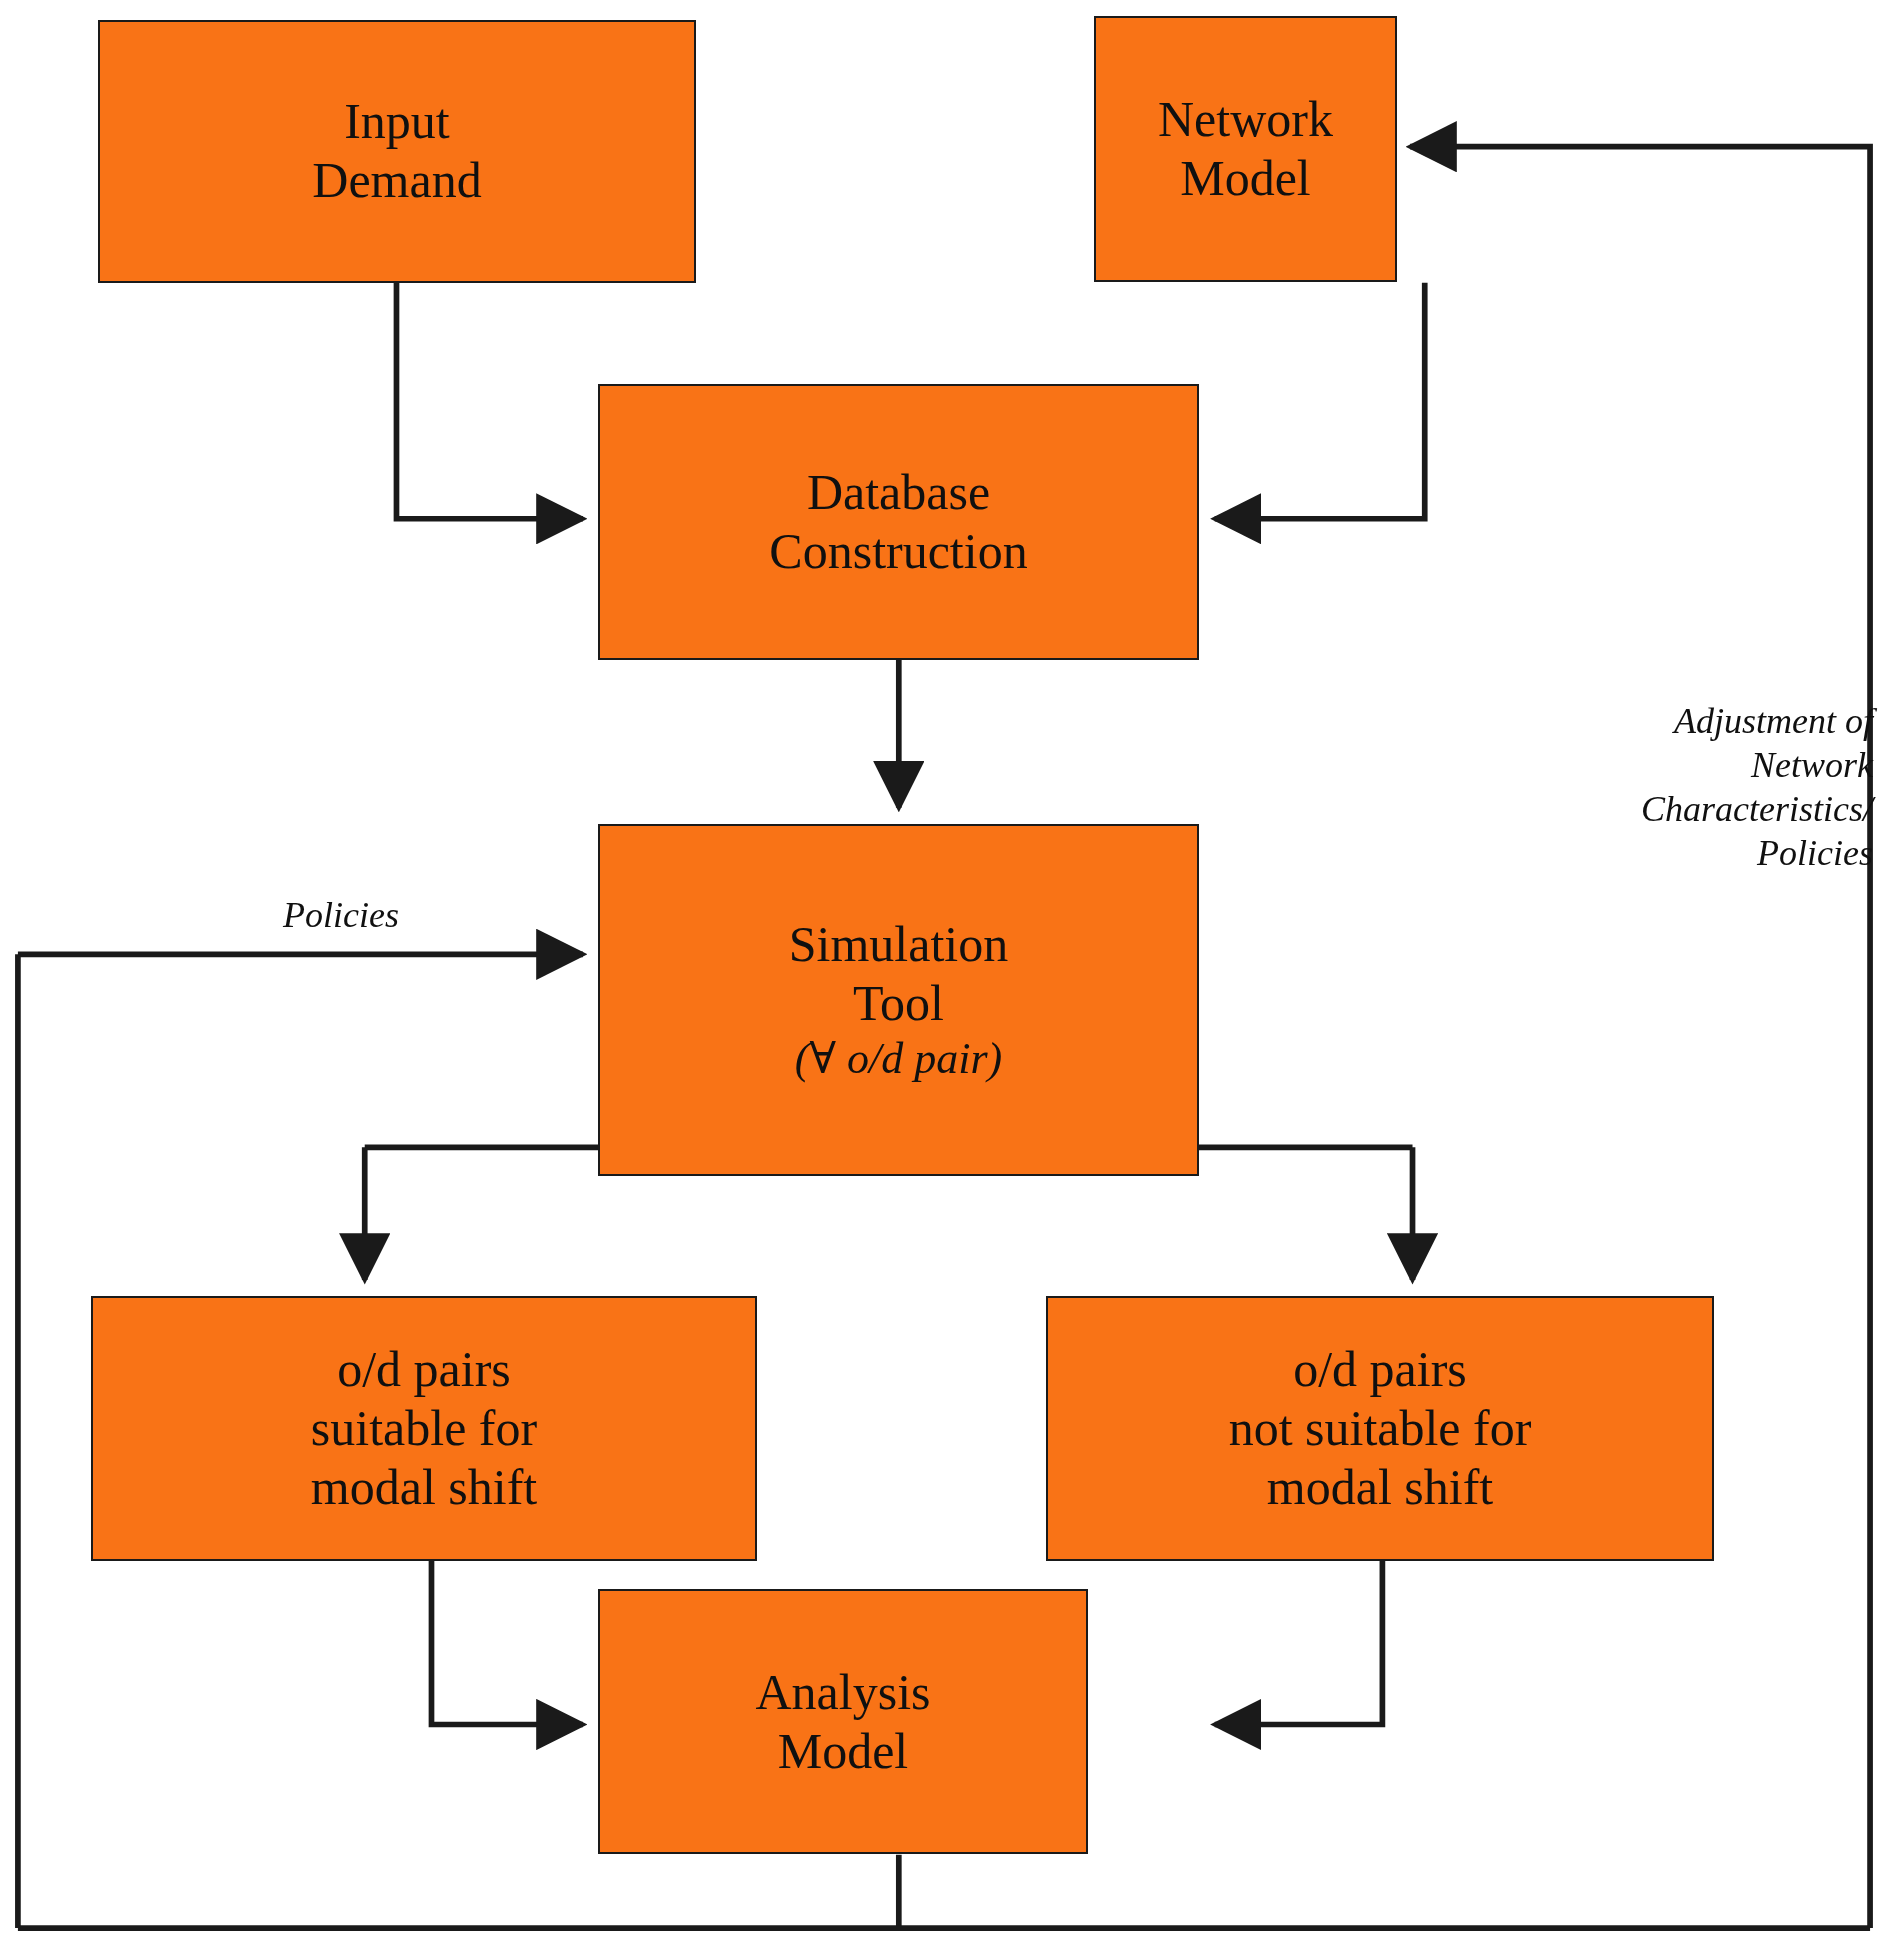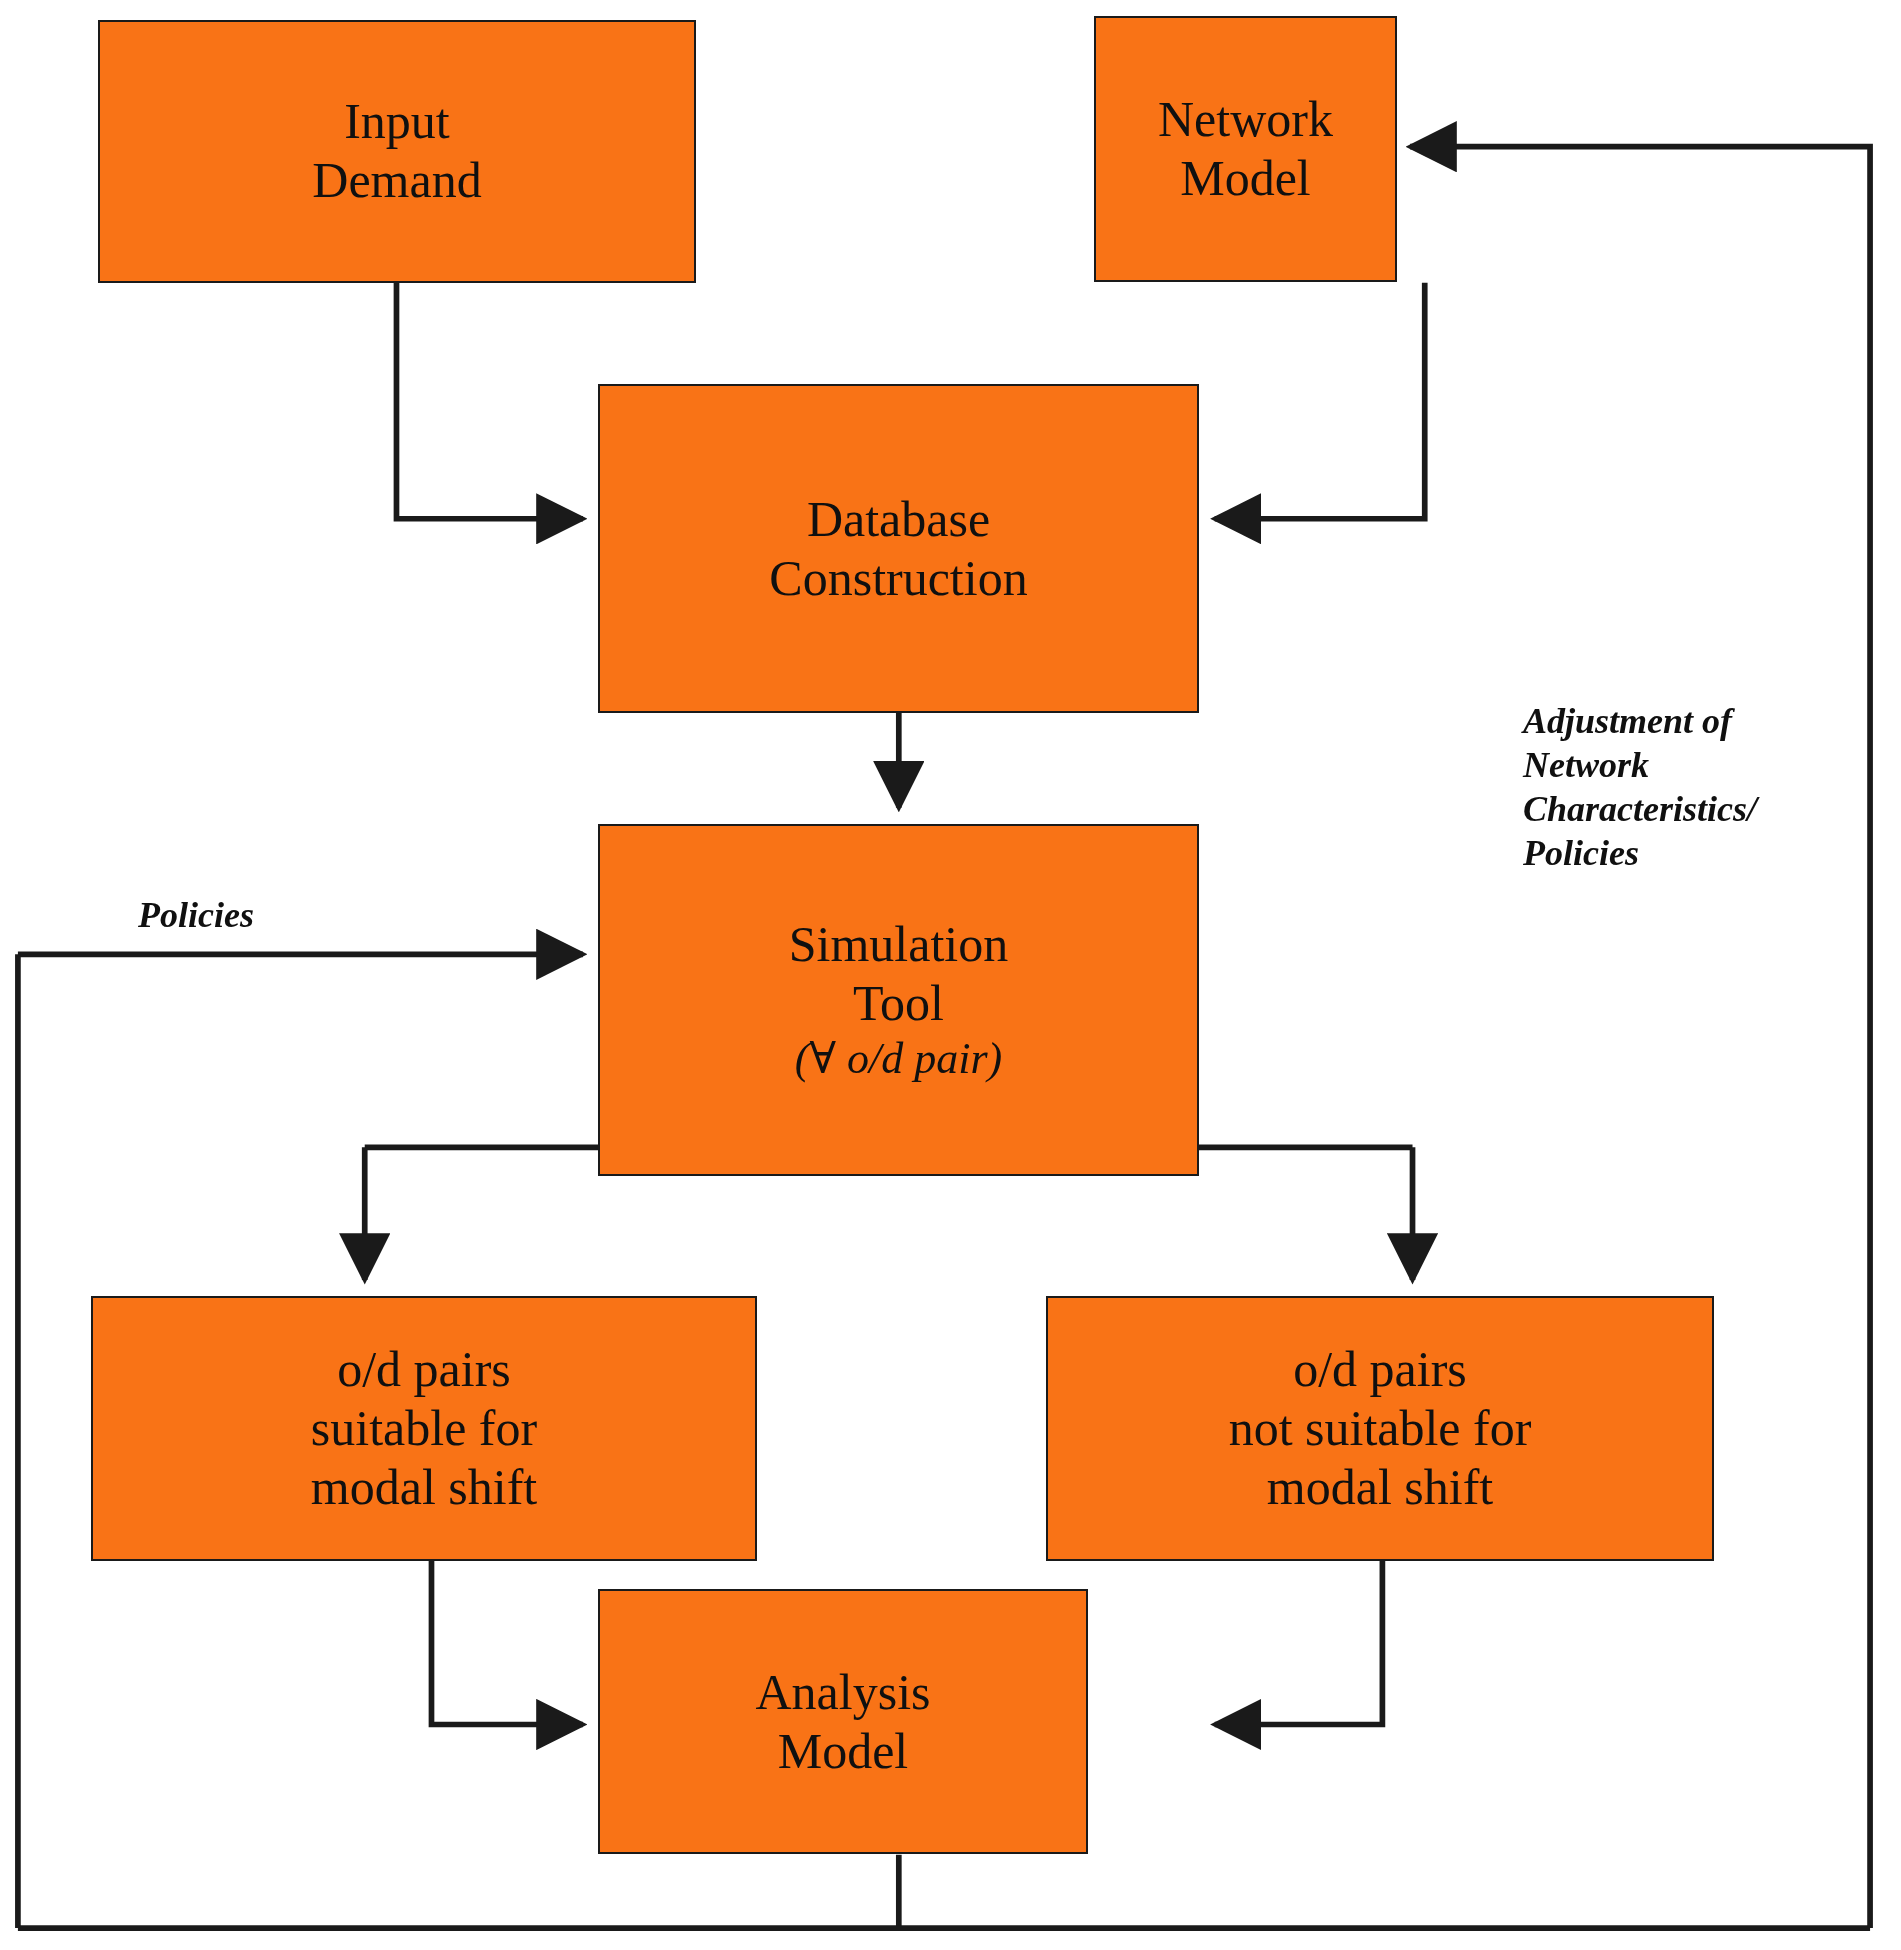--- a/index.html
+++ b/index.html
@@ -42,24 +42,23 @@
     white-space: nowrap;
   }
   .node .line.italic {
     font-style: italic;
     font-size: 44px;
   }
   .edge-label {
     position: absolute;
     font-style: italic;
     color: #101010;
-    text-align: left;
+    text-align: right;
     z-index: 4;
     line-height: 1.22;
-    font-weight: bold;
   }
   #policies-label {
     font-size: 36px;
     left: 138px;
     top: 894px;
     width: 261px;
   }
   #feedback-label {
     font-size: 36px;
     left: 1523px;
@@ -120,21 +119,21 @@
   <div class="node" id="node-input-demand" style="left:98px; top:19.5px; width:598px; height:263px;">
     <span class="line">Input</span>
     <span class="line">Demand</span>
   </div>
 
   <div class="node" id="node-network-model" style="left:1094px; top:16.3px; width:303px; height:266px;">
     <span class="line">Network</span>
     <span class="line">Model</span>
   </div>
 
-  <div class="node" id="node-database-construction" style="left:598px; top:384px; width:601px; height:329px;">
+  <div class="node" id="node-database-construction" style="left:598px; top:384px; width:601px; height:276px;">
     <span class="line">Database</span>
     <span class="line">Construction</span>
   </div>
 
   <div class="node" id="node-simulation-tool" style="left:598px; top:824px; width:601px; height:352px;">
     <span class="line">Simulation</span>
     <span class="line">Tool</span>
     <span class="line italic">(∀ o/d pair)</span>
   </div>
 

